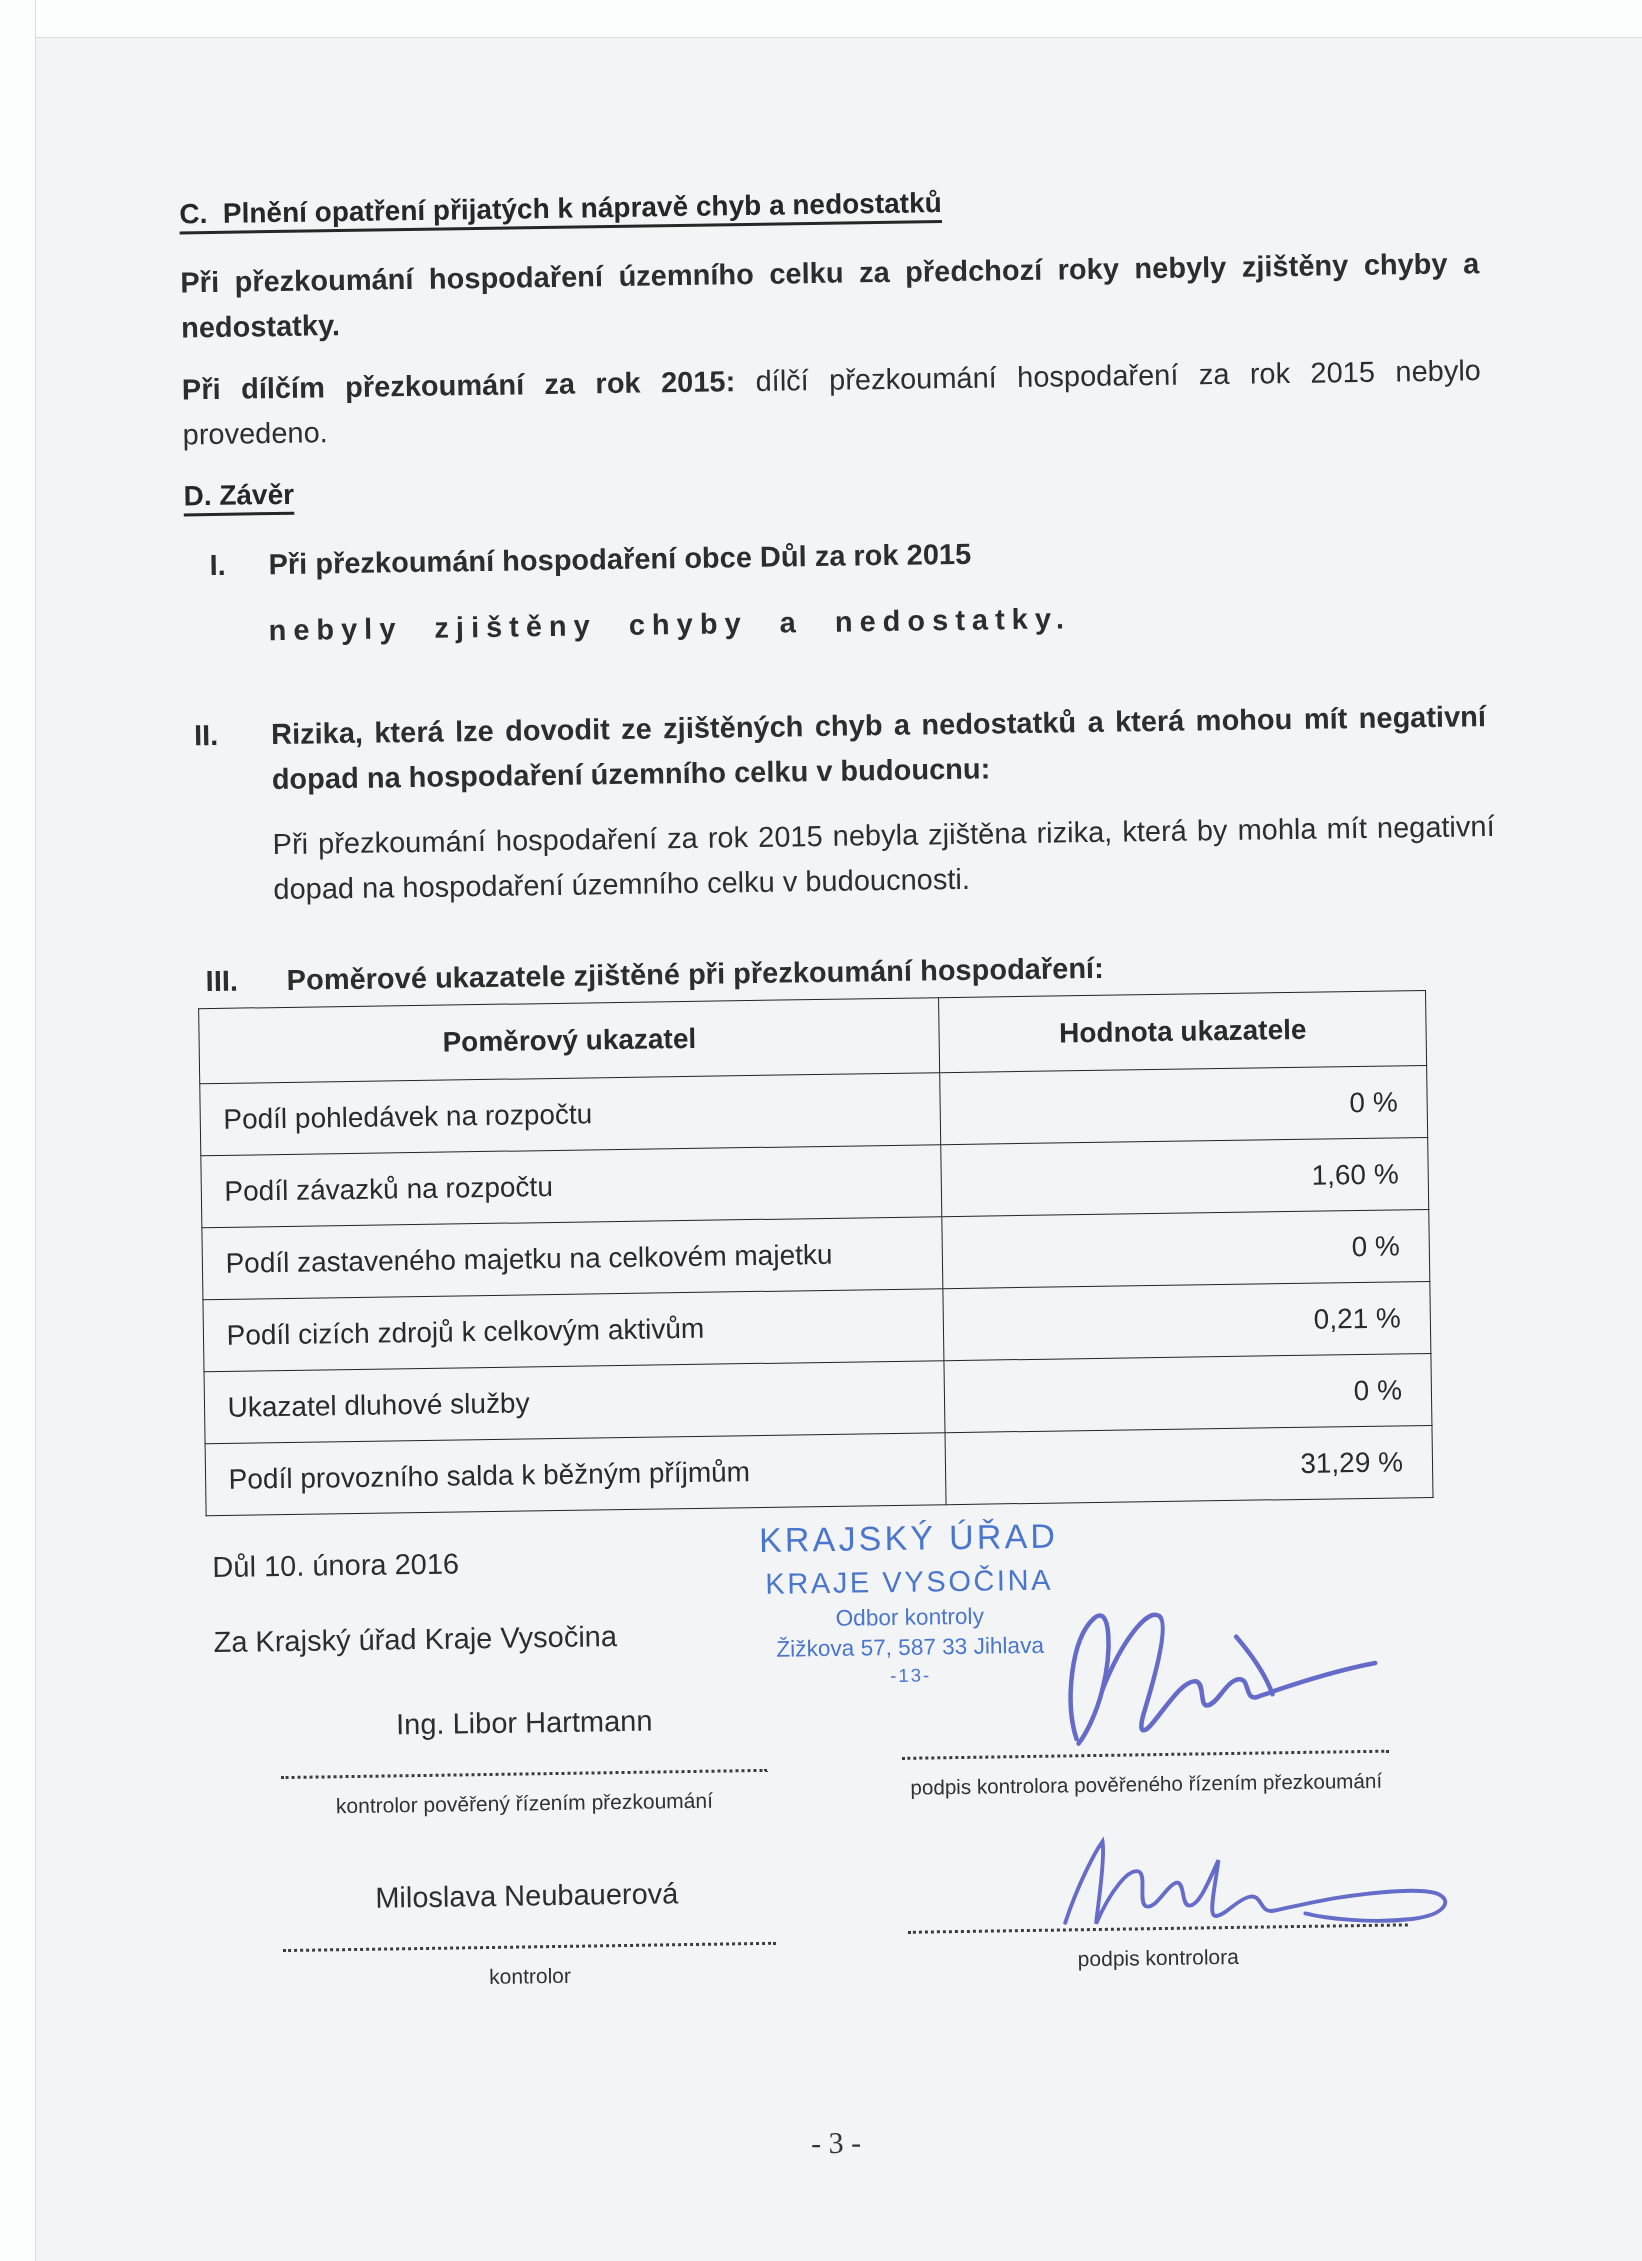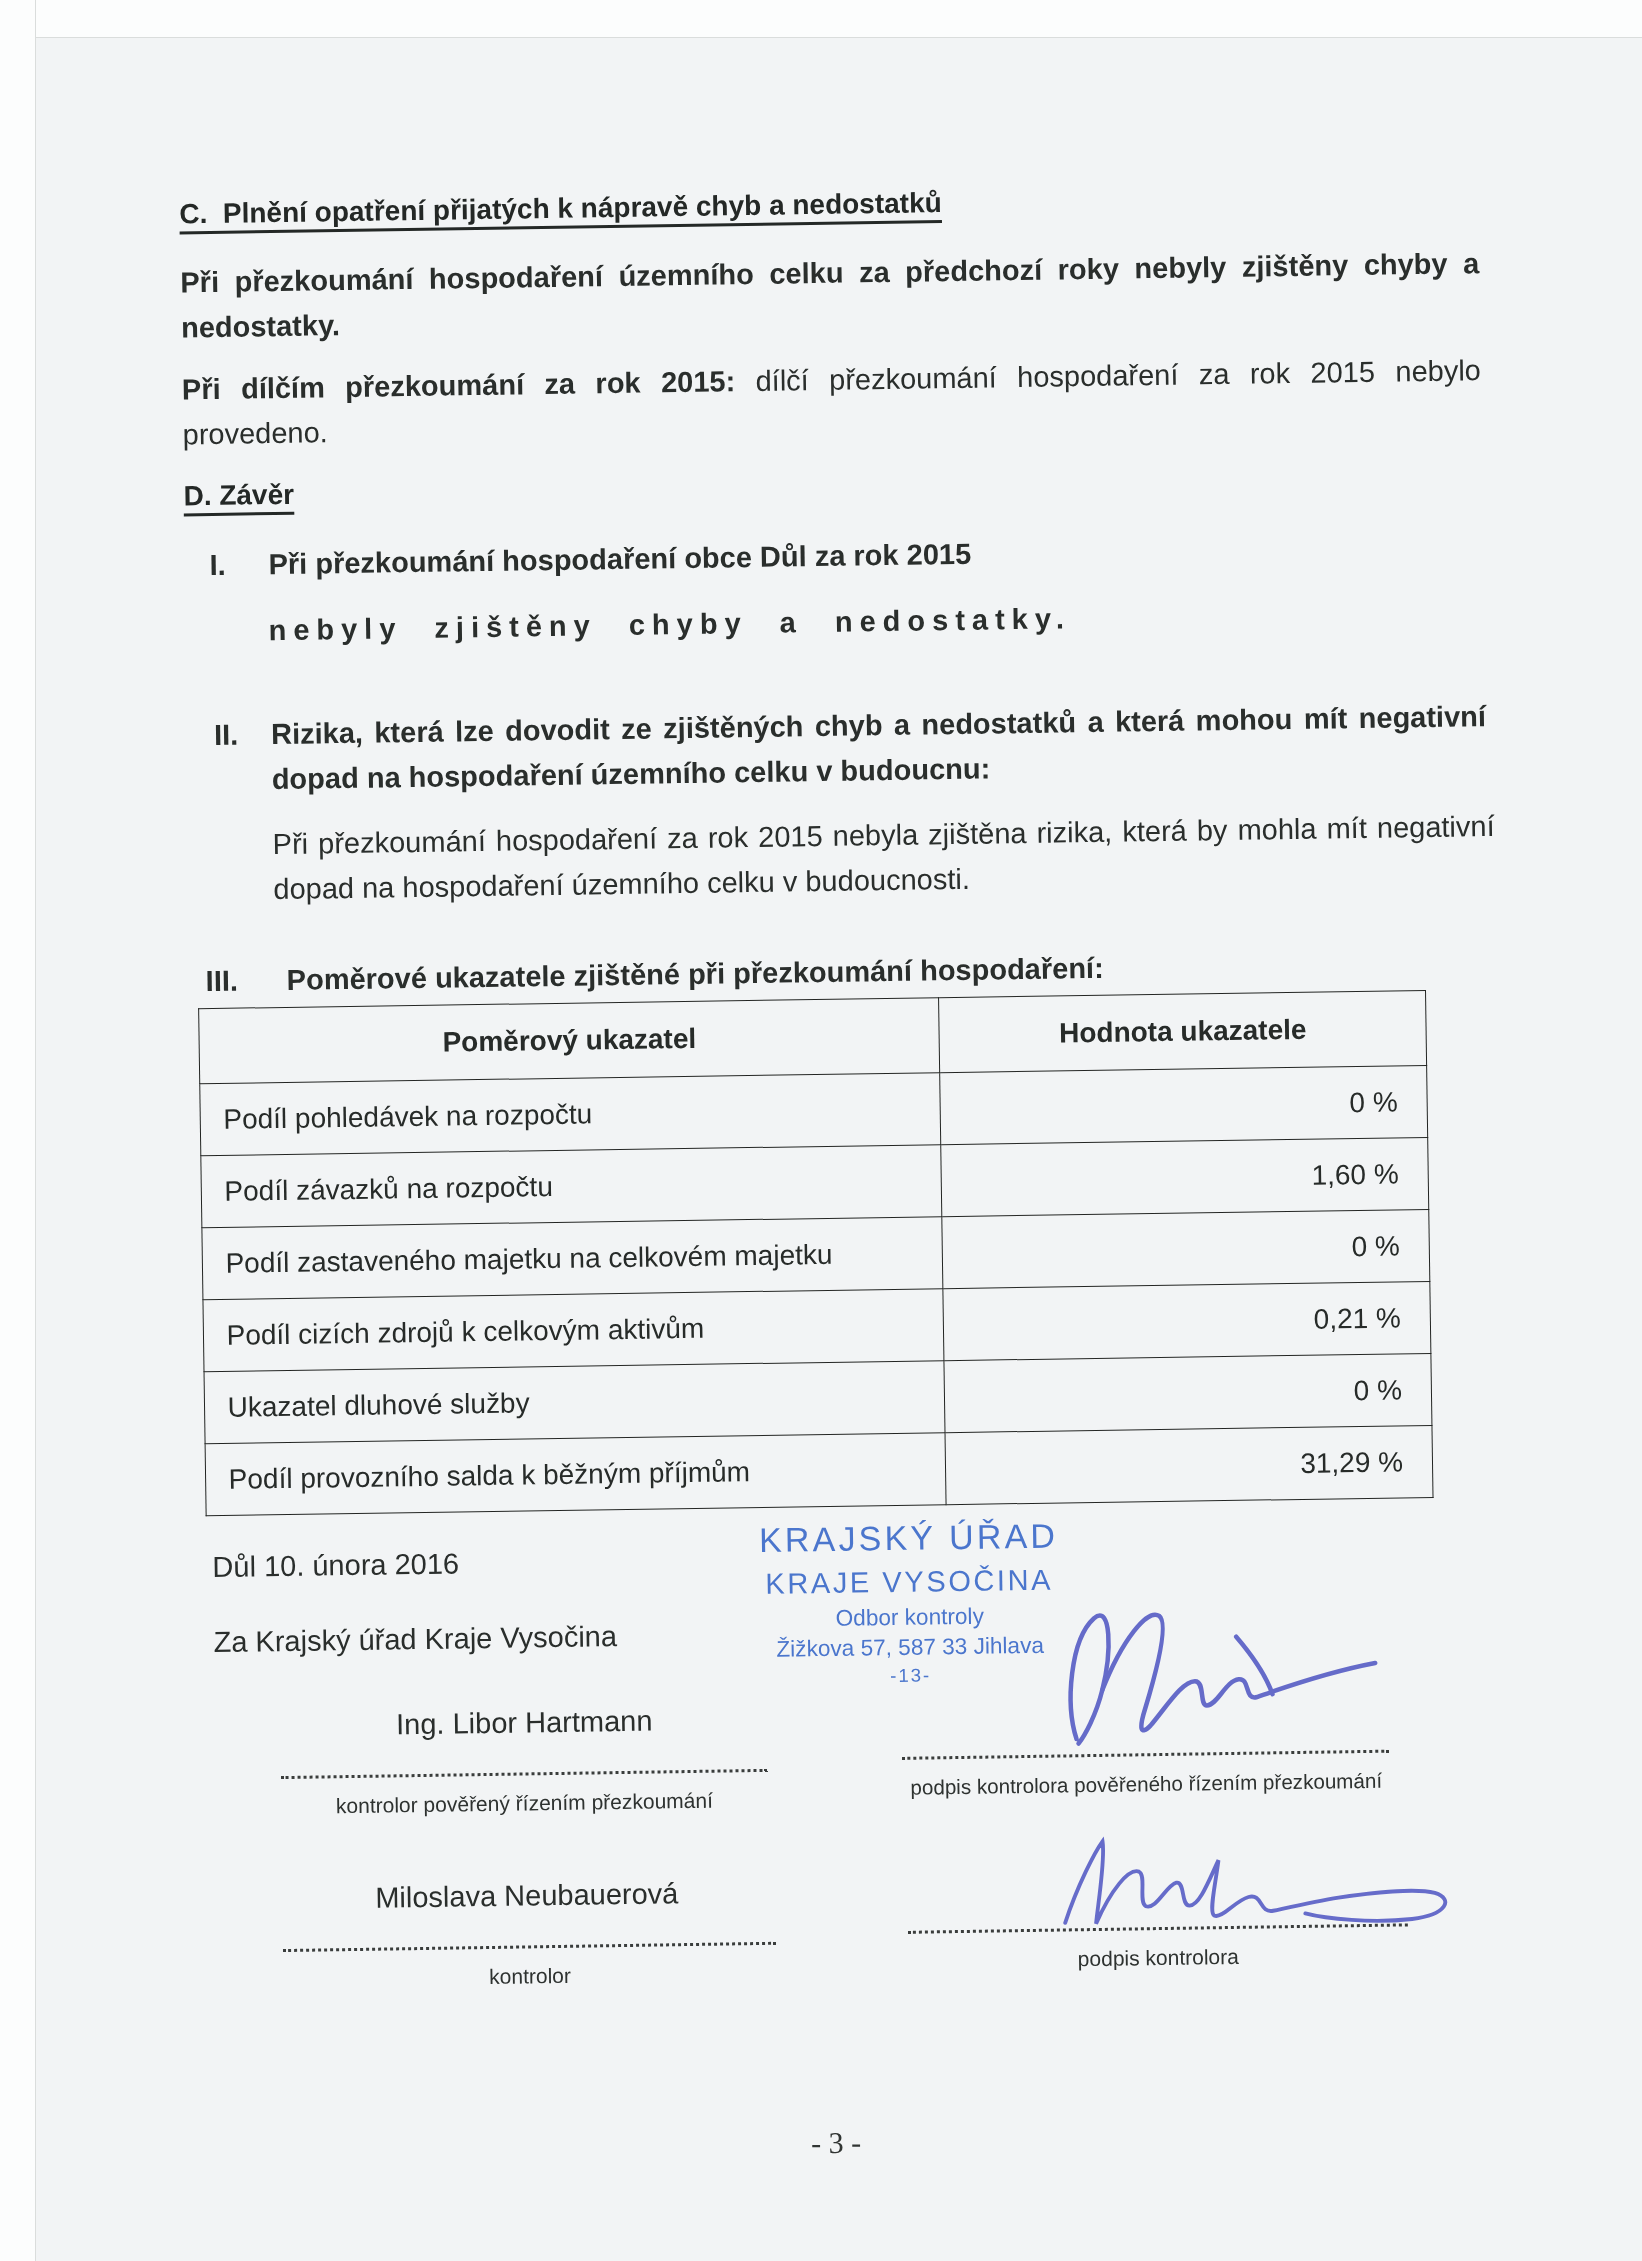--- a/index.html
+++ b/index.html
@@ -54,21 +54,21 @@
     <span>dílčí přezkoumání hospodaření za rok 2015 nebylo provedeno.</span>
   </div>
 
   <div class="b heading" style="left:193px;top:471px;">D.&nbsp;Závěr</div>
 
   <div class="b fs bold" style="left:218px;top:534px;">I.</div>
   <div class="b fs bold" style="left:277px;top:534px;width:1225px;">Při přezkoumání hospodaření obce Důl za rok 2015</div>
 
   <div class="b result-line" style="left:276px;top:606px;">nebyly zjištěny chyby a nedostatky.</div>
 
-  <div class="b fs bold" style="left:220px;top:704px;">II.</div>
+  <div class="b fs bold" style="left:200px;top:704px;">II.</div>
   <div class="b fs bold just" style="left:277px;top:704px;width:1215px;">Rizika, která lze dovodit ze zjištěných chyb a nedostatků a která mohou mít negativní dopad na hospodaření územního celku v budoucnu:</div>
 
   <div class="b fs just" style="left:277px;top:814px;width:1222px;">Při přezkoumání hospodaření za rok 2015 nebyla zjištěna rizika, která by mohla mít negativní dopad na hospodaření územního celku v budoucnosti.</div>
 
   <div class="b fs bold" style="left:208px;top:950px;">III.</div>
   <div class="b fs bold" style="left:289px;top:950px;width:1225px;">Poměrové ukazatele zjištěné při přezkoumání hospodaření:</div>
 
   <table class="ratios">
     <colgroup>
         <col style="width:741px;">

